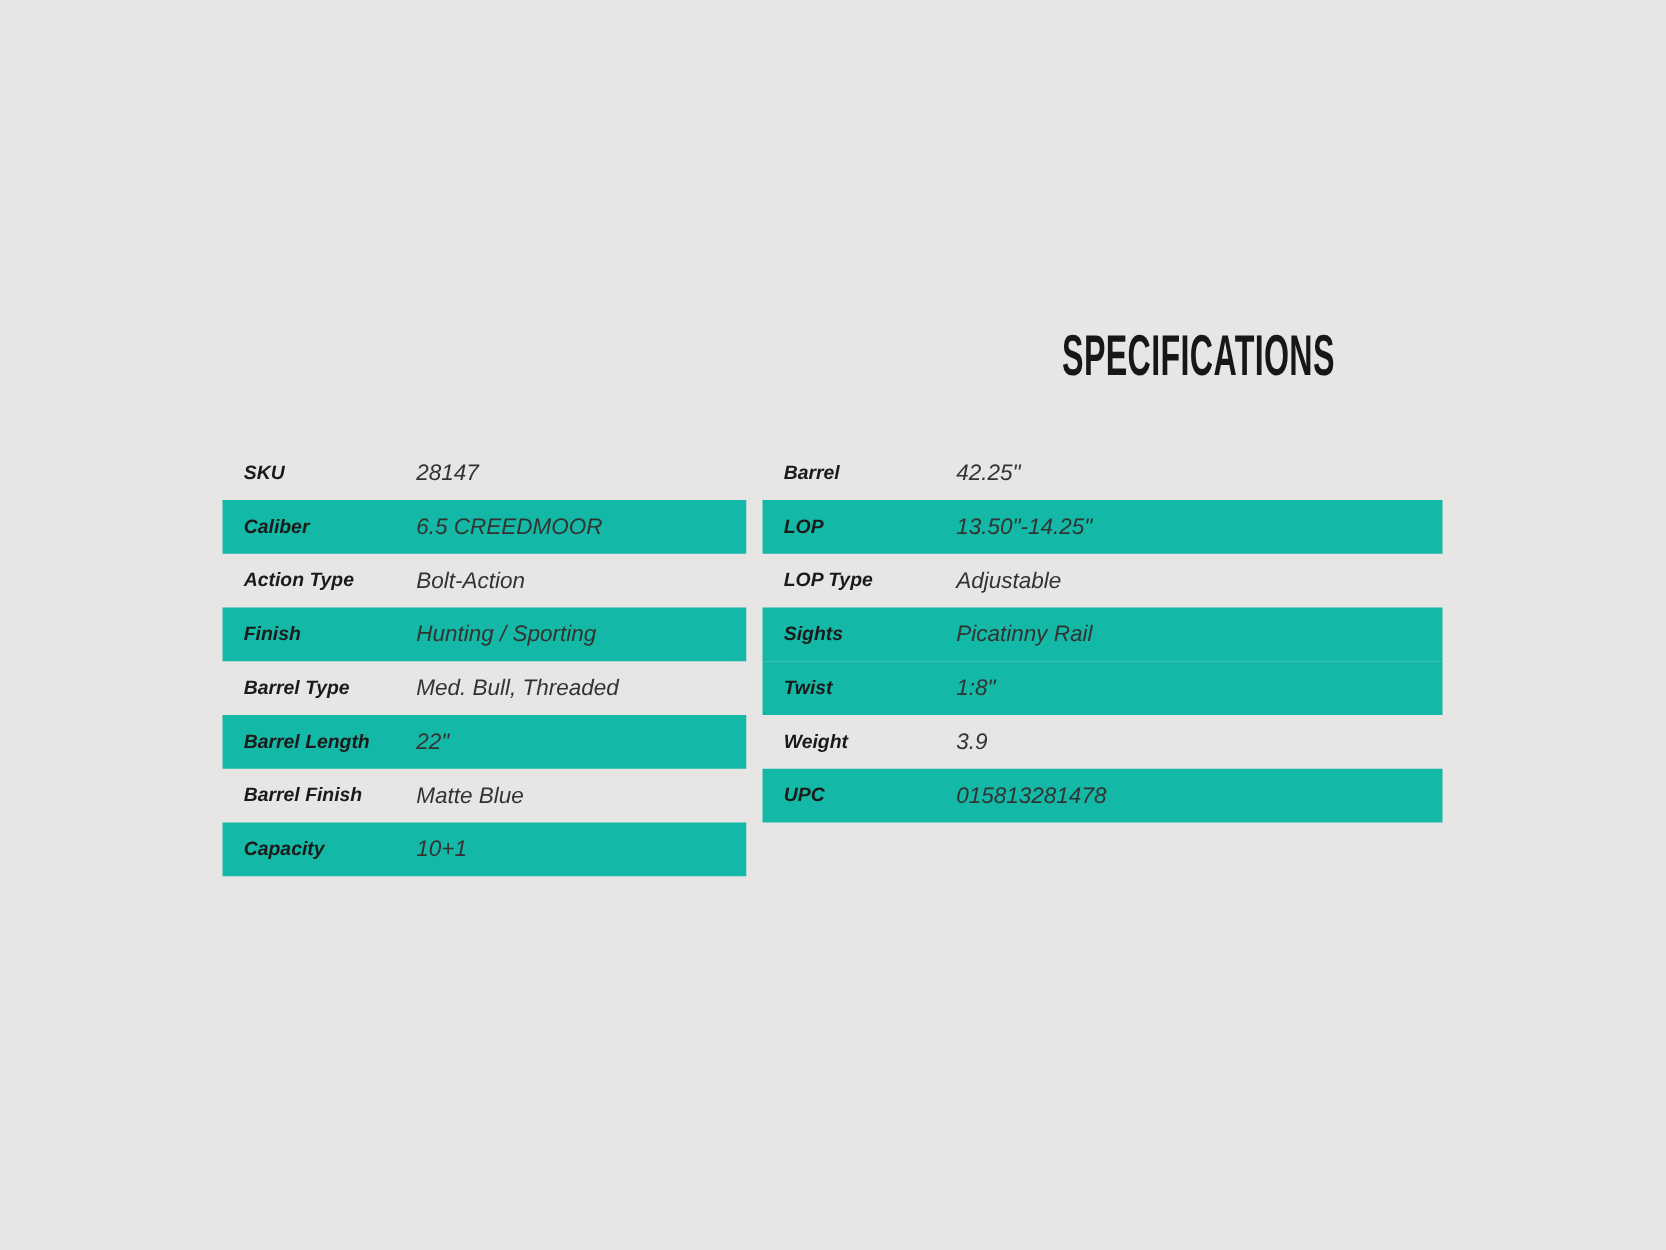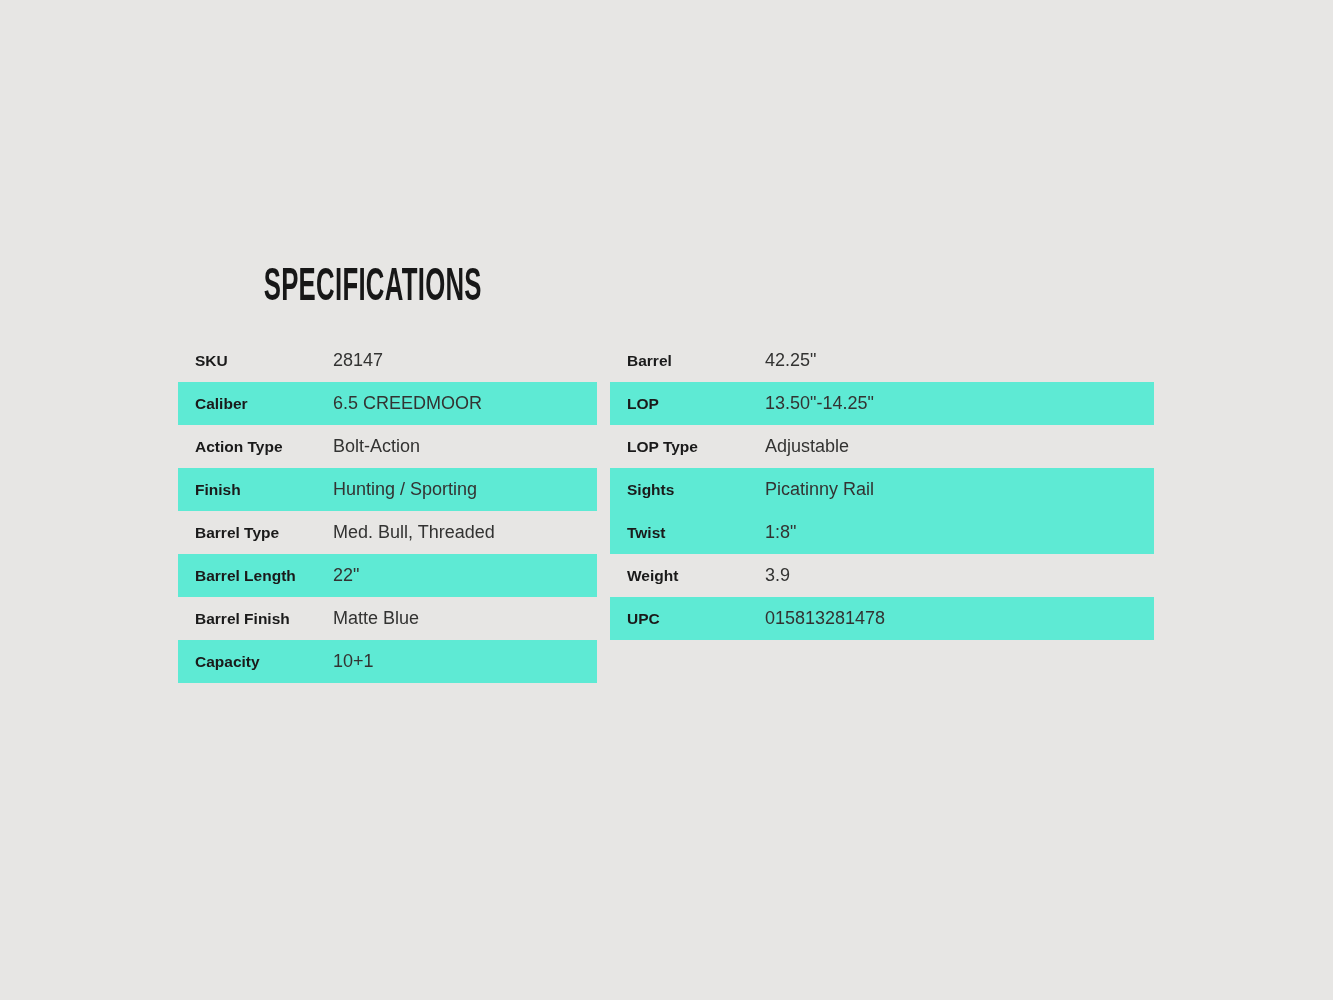--- a/index.html
+++ b/index.html
@@ -12,52 +12,53 @@
   body { background: #e7e6e4; }
 
   .specs-section {
     position: absolute;
     left: 178px;
     top: 263px;
     width: 976px;
   }
 
   .specs-title {
-    text-align: left;
-    margin-bottom: 34px;
+    text-align: right;
+    margin-bottom: 52px;
     height: 42px;
     line-height: 42px;
     white-space: nowrap;
   }
   .specs-title span {
     display: inline-block;
     font-size: 46px;
     font-weight: 700;
     color: #171717;
     letter-spacing: 0.5px;
     transform: scaleX(0.56);
     transform-origin: center;
     white-space: nowrap;
   }
 
   .spec-tables {
     display: flex;
     gap: 13px;
+    font-style: italic;
   }
   .spec-table { display: block; }
   .spec-table.left  { width: 419px; }
   .spec-table.right { width: 544px; }
 
   .spec-row {
     display: flex;
     align-items: center;
     height: 43px;
     padding-left: 17px;
   }
-  .spec-row.striped { background: #5eead4; }
+  .spec-row.striped { background: #14b8a6; }
 
   .spec-label {
     width: 138px;
     flex: 0 0 138px;
     font-weight: 700;
     font-size: 15.5px;
     color: #1a1a1a;
   }
   .spec-value {
     flex: 1;

